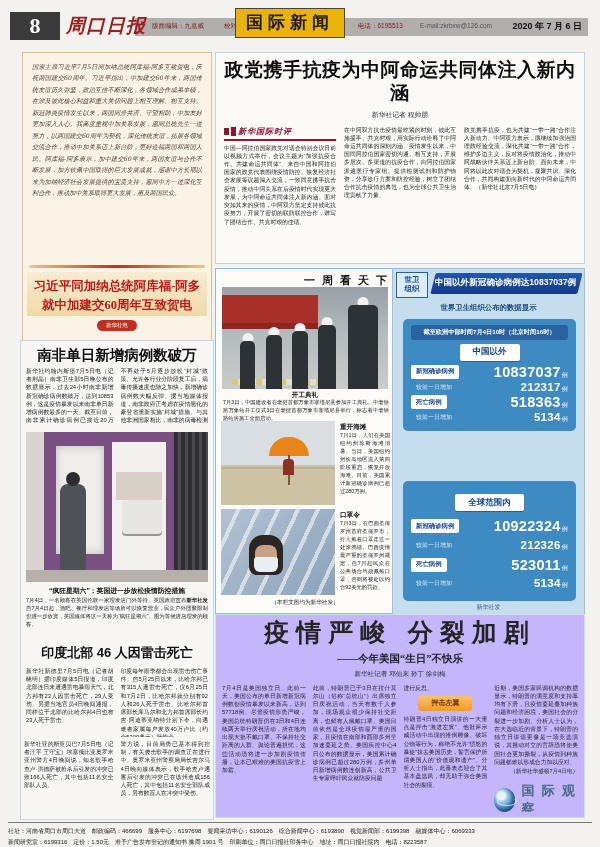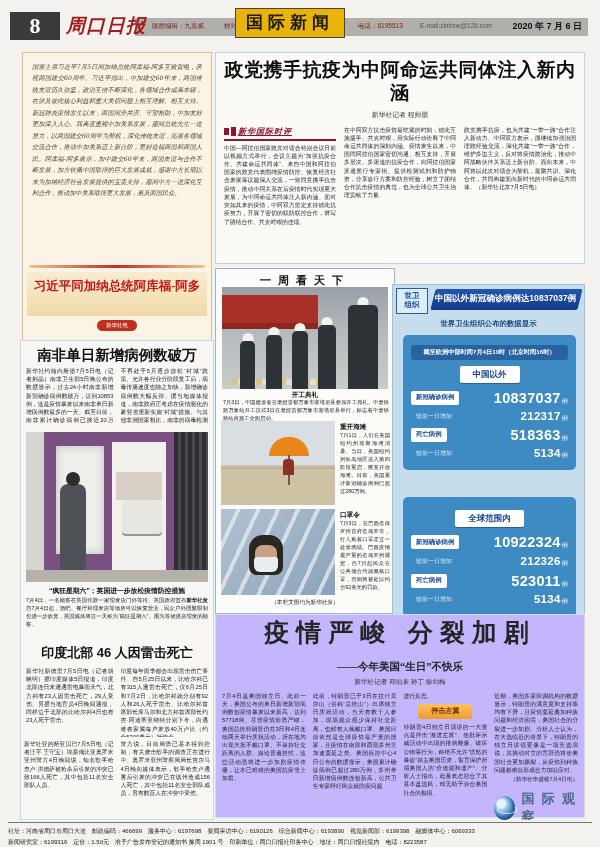--- a/index.html
+++ b/index.html
@@ -86,26 +86,26 @@
               background:#fbfaf7; border:1px solid #bcd6e2; padding:6px 8px; }
   .main-headline { font:bold 19px/1.2 "Liberation Sans", sans-serif; text-align:center;
                    letter-spacing:0.5px; color:#0d0d0d; }
   .main-byline { text-align:center; font-size:6.8px; color:#333; margin:5px 0 6px; }
   .main-cols { display:flex; gap:8px; height:148px; }
   .main-cols > div { flex:1; overflow:hidden; }
   .sh-badge { display:flex; align-items:center; gap:2px; margin-bottom:3px;
               border-bottom:2px solid #8d1531; padding-bottom:2px; }
   .sh-badge i { width:5px; height:7px; background:#8d1531; }
   .sh-badge i:nth-child(2) { height:9px; }
-  .sh-badge span { font:bold italic 8px "Liberation Serif", serif; color:#8d1531; letter-spacing:1px;text-decoration:underline; }
+  .sh-badge span { font:bold italic 8px "Liberation Serif", serif; color:#8d1531; letter-spacing:1px; }
 
   
   .week-box { position:absolute; left:215px; top:268px; width:180px; height:346px;
               background:#fcfbf8; border:1px solid #8fbcd6; }
-  .week-title { position:absolute; top:4px; left:0; right:0; text-align:center;
+  .week-title { position:absolute; top:4px; left:0; right:0; text-align:right;
                 font:bold 11px "Liberation Serif", serif; letter-spacing:7px; color:#111; }
   .photo { position:absolute; overflow:hidden; }
   .ph1 { left:6px; top:18px; width:166px; height:102px;
          background:linear-gradient(180deg,#98a1a8 0%,#b4babd 45%,#caccca 100%); }
   .ph1-banner { position:absolute; left:0; top:8px; width:96px; height:34px; background:#a83028;
                 box-shadow:inset 0 -6px 0 #8e251e; }
   .fig { position:absolute; bottom:0; background:#2d3236; border-radius:5px 5px 0 0; }
   .fig::before { content:""; position:absolute; top:-8px; left:50%; transform:translateX(-50%);
                  width:11px; height:8px; background:#f2f2f0; border-radius:6px 6px 2px 2px; }
   .flowers { position:absolute; left:10px; bottom:4px; width:90px; height:6px;
@@ -129,34 +129,34 @@
             border-radius:14px 14px 8px 8px; }
   .m-face { position:absolute; left:34px; top:36px; width:22px; height:24px; background:#c9a184;
             border-radius:8px; }
   .m-mask { position:absolute; left:33px; top:48px; width:24px; height:15px; background:#e8eef2;
             border-radius:3px 3px 6px 6px; }
   .week-foot { position:absolute; left:0; right:0; top:330px; text-align:center;
                font-size:5.6px; color:#222; }
 
   
   .who-box { position:absolute; left:392px; top:268px; width:193px; height:348px;
-             background:#c6ddee; border:1px solid #9cc0da;margin-top:16px; }
+             background:#c6ddee; border:1px solid #9cc0da; }
   .who-badge { position:absolute; left:3px; top:3px; width:32px; height:26px; background:#dcecf8;
                border:1px solid #2a5ca8; color:#17499e; font-size:7.5px; font-weight:bold;
                line-height:1.25; text-align:center; padding-top:2px; z-index:2; }
   .who-banner { position:absolute; left:40px; right:4px; top:4px; height:21px;
                 background:linear-gradient(180deg,#2256b0,#143a86); transform:skewX(-14deg);
                 border-radius:2px; }
   .who-banner-text { position:absolute; left:36px; right:2px; top:8px; text-align:center;
                      color:#fff; font-weight:bold; font-size:8.6px; white-space:nowrap; z-index:2; }
   .who-sub { position:absolute; left:0; right:0; top:34px; text-align:center;
              color:#1c4a7e; font-size:7.4px; font-weight:bold; }
   .blue-panel { position:absolute; left:10px; width:173px; background:#3e8ac2; border-radius:5px;
                 padding:6px 8px; display:flex; flex-direction:column; justify-content:space-evenly; }
-  .bp1 { top:50px; height:135px; }
+  .bp1 { top:50px; height:112px; }
   .bp2 { top:212px; height:120px; }
   .asof { background:#28629f; color:#fff; font-size:6.2px; font-weight:bold; text-align:center;
           border-radius:3px; padding:3px 2px; white-space:nowrap; }
   .sec-label { background:#fff; color:#16458f; font-weight:bold; font-size:8.5px;
                padding:2.5px 13px; border-radius:2px; width:max-content; margin:3px auto;
                box-shadow:0 1px 0 #2a5f98; }
   .stat-row { display:flex; justify-content:space-between; align-items:center; }
   .stat-row .nm { background:#fff; color:#16458f; font-weight:bold; font-size:6.4px;
                   padding:2.5px 5px; border-radius:2px; white-space:nowrap; }
   .stat-row.sub .nm { background:transparent; color:#d5e8f7; font-weight:normal; font-size:6px; }
@@ -164,21 +164,21 @@
   .stat-row.sub .stat-val { font-size:11.5px; }
   .stat-val .unit { font-size:6px; font-weight:normal; margin-left:1px; }
   .who-credit { position:absolute; left:0; right:0; top:334px; text-align:center;
                 color:#2a5580; font-size:6px; }
 
   
   .us-art { position:absolute; left:215px; top:614px; width:370px; height:204px;
             background:#c4b5fd; border:1px solid #cfdde6; padding:4px 6px; }
   .us-headline { text-align:center; font:bold 25px/1.15 "DejaVu Serif", serif;
                  letter-spacing:7px; color:#242424; }
-  .us-sub { text-align:center; font:bold 10.5px "Liberation Serif", serif; color:#222; margin-top:12px; }
+  .us-sub { text-align:center; font:bold 10.5px "Liberation Serif", serif; color:#222; margin-top:4px; }
   .us-byline { text-align:center; font-size:6.6px; color:#333; margin:4px 0 5px; }
   .us-cols { display:flex; gap:7px; height:128px; }
   .us-cols > div { flex:1; overflow:hidden; }
   .tag { display:block; width:max-content; margin:4px auto; padding:2.5px 13px;
          background:linear-gradient(180deg,#fbc266,#f19a2c); color:#6e2e00;
          font-size:7px; font-weight:bold; border-radius:3px; }
   .dateline { text-align:right; font-size:5.6px; color:#222; margin-top:2px; }
   .observer { display:flex; align-items:center; gap:6px; justify-content:center; margin-top:6px; }
   .globe { width:24px; height:24px; border-radius:50%;
            background:radial-gradient(circle at 35% 32%, #e8f4fc 0 18%, #9cc8e8 30%, #4a90c8 60%, #2a5f9e 100%);
@@ -205,20 +205,21 @@
   <div class="hdr-small" style="left:358px;">电话：6195513</div>
   <div class="hdr-small" style="left:420px;color:#555;">E-mail:zkrbxw@126.com</div>
   <div class="hdr-date">2020 年 7 月 6 日</div>
   <div class="section-box">国际新闻</div>
 
   <div class="xi-box">
     <div class="xi-body">国家主席习近平7月5日同加纳总统阿库福-阿多互致贺电，庆祝两国建交60周年。习近平指出，中加建交60年来，两国传统友谊历久弥坚，政治互信不断深化，各领域合作成果丰硕，在涉及彼此核心利益和重大关切问题上相互理解、相互支持。新冠肺炎疫情发生以来，两国同舟共济、守望相助，中加友好更加深入人心。我高度重视中加关系发展，愿同总统先生一道努力，以两国建交60周年为契机，深化传统友谊，拓展各领域交流合作，推动中加关系迈上新台阶，更好造福两国和两国人民。阿库福-阿多表示，加中建交60年来，两国友谊与合作不断发展，加方钦佩中国取得的巨大发展成就，感谢中方长期以来为加纳经济社会发展提供的宝贵支持，愿同中方一道深化互利合作，推动加中关系取得更大发展，惠及两国民众。</div>
     <div class="xi-rule"></div>
     <div class="xi-title">
       <div>习近平同加纳总统阿库福-阿多</div>
+      <div>就中加建交60周年互致贺电</div>
     </div>
     <div class="xi-credit">新华社电</div>
   </div>
 
   <div class="left-frame"></div>
 
   <div class="sa-art">
     <div class="art-title">南非单日新增病例数破万</div>
     <div class="cols2 bodytxt">
       <div>新华社约翰内斯堡7月5日电（记者荆晶）南非卫生部5日晚公布的数据显示，过去24小时南非新增新冠确诊病例数破万，达到10853例，这是疫情暴发以来南非单日新增病例数最多的一天。截至目前，南非累计确诊病例已接近20万例，累计死亡3026例。疫情暴发后，南非政府采取了严格的“封城”政策以遏制病毒传播。</div>

